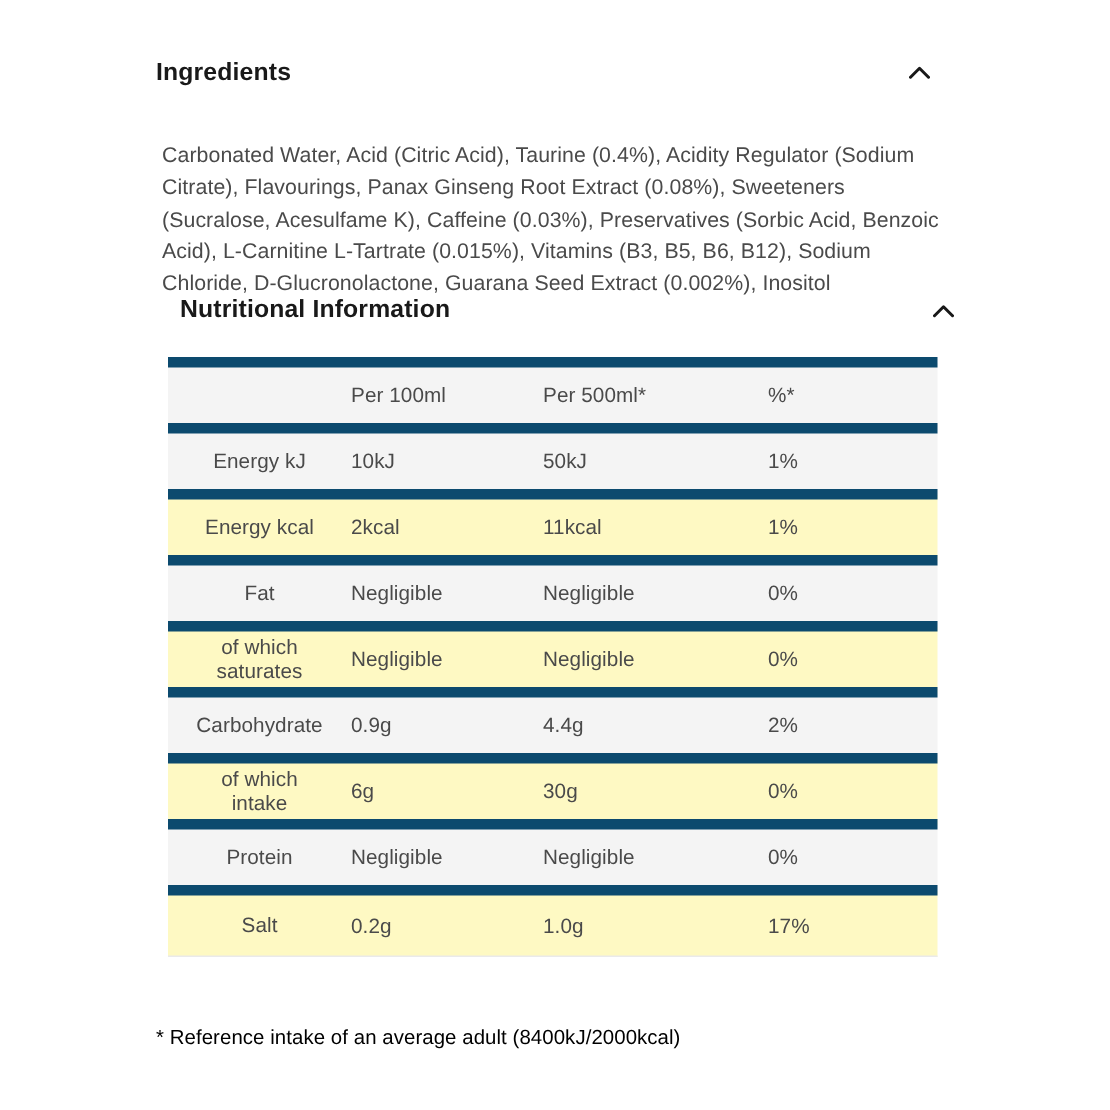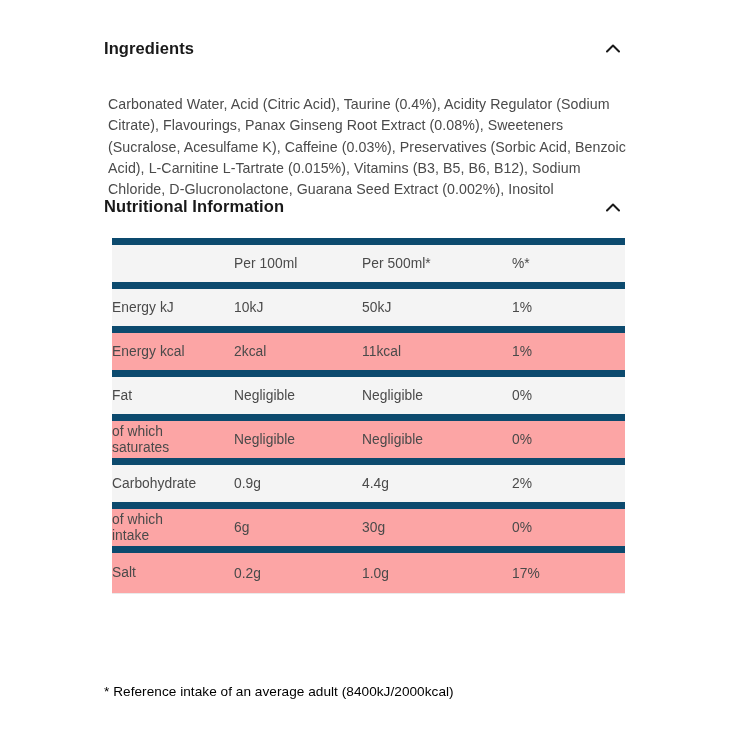--- a/index.html
+++ b/index.html
@@ -49,21 +49,21 @@
     height: 18px;
     display: flex;
     align-items: center;
     justify-content: center;
     flex: 0 0 auto;
     margin-right: 4px;
   }
   .chevron svg { display: block; }
 
   #ingredients-header { position: absolute; left: 0; top: 39px; }
-  #nutrition-header  { position: absolute; left: 0; top: 197px; align-items: flex-end; }
+  #nutrition-header  { position: absolute; left: 16px; top: 197px; align-items: flex-end; }
 
   
   .ingredients-body {
     position: absolute;
     left: 4px;
     top: 80px;
     width: 518px;
     font-size: 14.2px;
     line-height: 21.2px;
     color: #4a4a4a;
@@ -95,36 +95,36 @@
     color: #4a4a4a;
     letter-spacing: 0.05px;
   }
   
   col.c-label { width: 122px; }
   col.c-100   { width: 128px; }
   col.c-500   { width: 132px; }
   col.c-pct   { width: 131px; }
 
   .cell-label {
-    text-align: left;
+    text-align: center;
     padding-right: 18px;
     line-height: 16px;
   }
   .cell-label .two-line {
     display: block;
     line-height: 16px;
   }
   .cell-val {
     text-align: left;
     padding-left: 20px;
   }
   .cell-val.pct { padding-left: 18px; }
 
   tr.shaded td, tr.shaded th { background: #f4f4f4; }
-  tr.plain td { background: #fca5a5; }
+  tr.plain td { background: #fef9c3; }
   tr.head th { background: #f4f4f4; height: 44px; }
   tr.head th.cell-val { color: #4a4a4a; }
 
   
   .footnote {
     position: absolute;
     left: 0;
     top: 682px;
     font-size: 13.6px;
     color: #000000;
@@ -210,20 +210,26 @@
             </tr>
             <tr class="plain">
               <td class="cell-label">
                 <span class="two-line">of which</span>
                 <span class="two-line">intake</span>
               </td>
               <td class="cell-val">6g</td>
               <td class="cell-val">30g</td>
               <td class="cell-val pct">0%</td>
             </tr>
+            <tr class="shaded">
+              <td class="cell-label">Protein</td>
+              <td class="cell-val">Negligible</td>
+              <td class="cell-val">Negligible</td>
+              <td class="cell-val pct">0%</td>
+            </tr>
             <tr class="plain">
               <td class="cell-label">Salt</td>
               <td class="cell-val">0.2g</td>
               <td class="cell-val">1.0g</td>
               <td class="cell-val pct">17%</td>
             </tr>
           </tbody>
       </table>
     </div>
 

